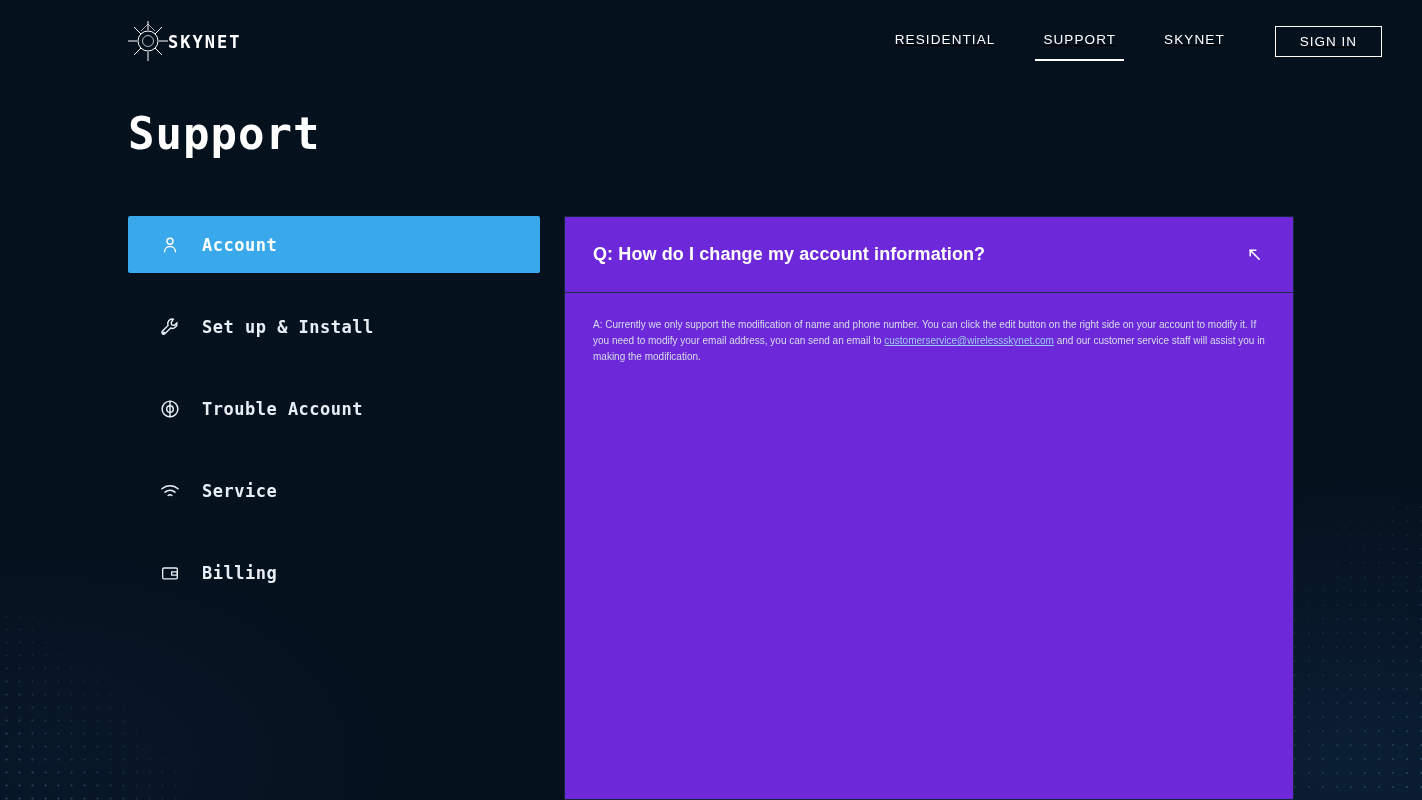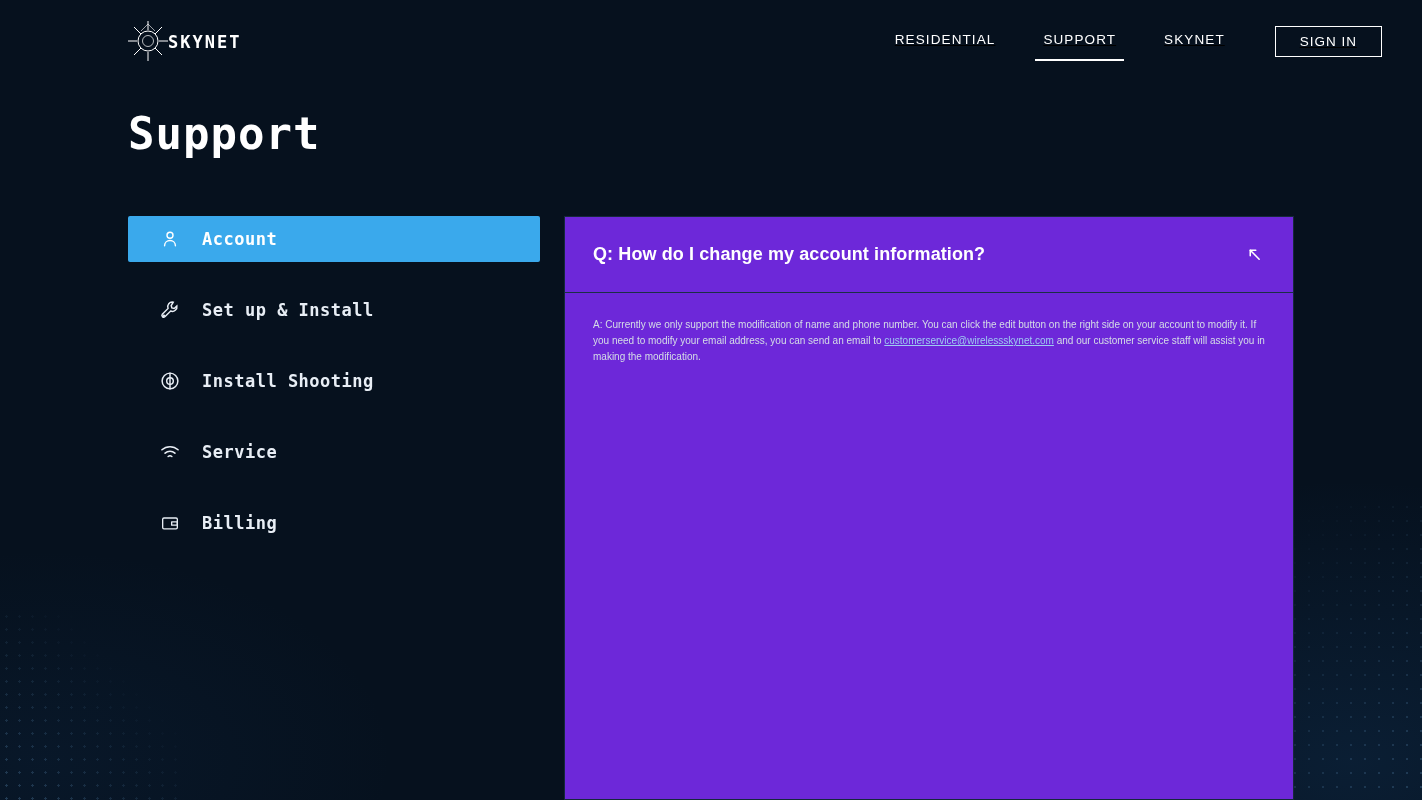--- a/index.html
+++ b/index.html
@@ -118,21 +118,21 @@
     display: flex;
     gap: 24px;
   }
 
   
   .sidebar {
     width: 412px;
     flex: 0 0 412px;
   }
   .side-item {
-    height: 46px;
+    height: 57px;
     display: flex;
     align-items: center;
     padding-left: 30px;
     gap: 20px;
     color: #e8eef5;
     cursor: pointer;
     margin-bottom: 25px;
     border-radius: 2px;
   }
   .side-item.active {
@@ -263,21 +263,21 @@
     </div>
 
     <div class="side-item">
       <span class="side-icon">
         <svg width="22" height="22" viewBox="0 0 24 24" fill="none" stroke="#e8eef5" stroke-width="1.6" stroke-linecap="round">
           <circle cx="12" cy="12" r="8.6"></circle>
           <circle cx="12" cy="12" r="3.6"></circle>
           <path d="M12 3.4 L12 20.6"></path>
         </svg>
       </span>
-      <span class="side-label">Install Shooting</span>
+      <span class="side-label">Trouble Account</span>
     </div>
 
     <div class="side-item">
       <span class="side-icon">
         <svg width="22" height="22" viewBox="0 0 24 24" fill="none" stroke="#e8eef5" stroke-width="1.7" stroke-linecap="round">
           <path d="M3.2 9.6a13 13 0 0 1 17.6 0"></path>
           <path d="M6.6 13.3a8.2 8.2 0 0 1 10.8 0"></path>
           <path d="M10 16.9a3.2 3.2 0 0 1 4 0"></path>
         </svg>
       </span>

